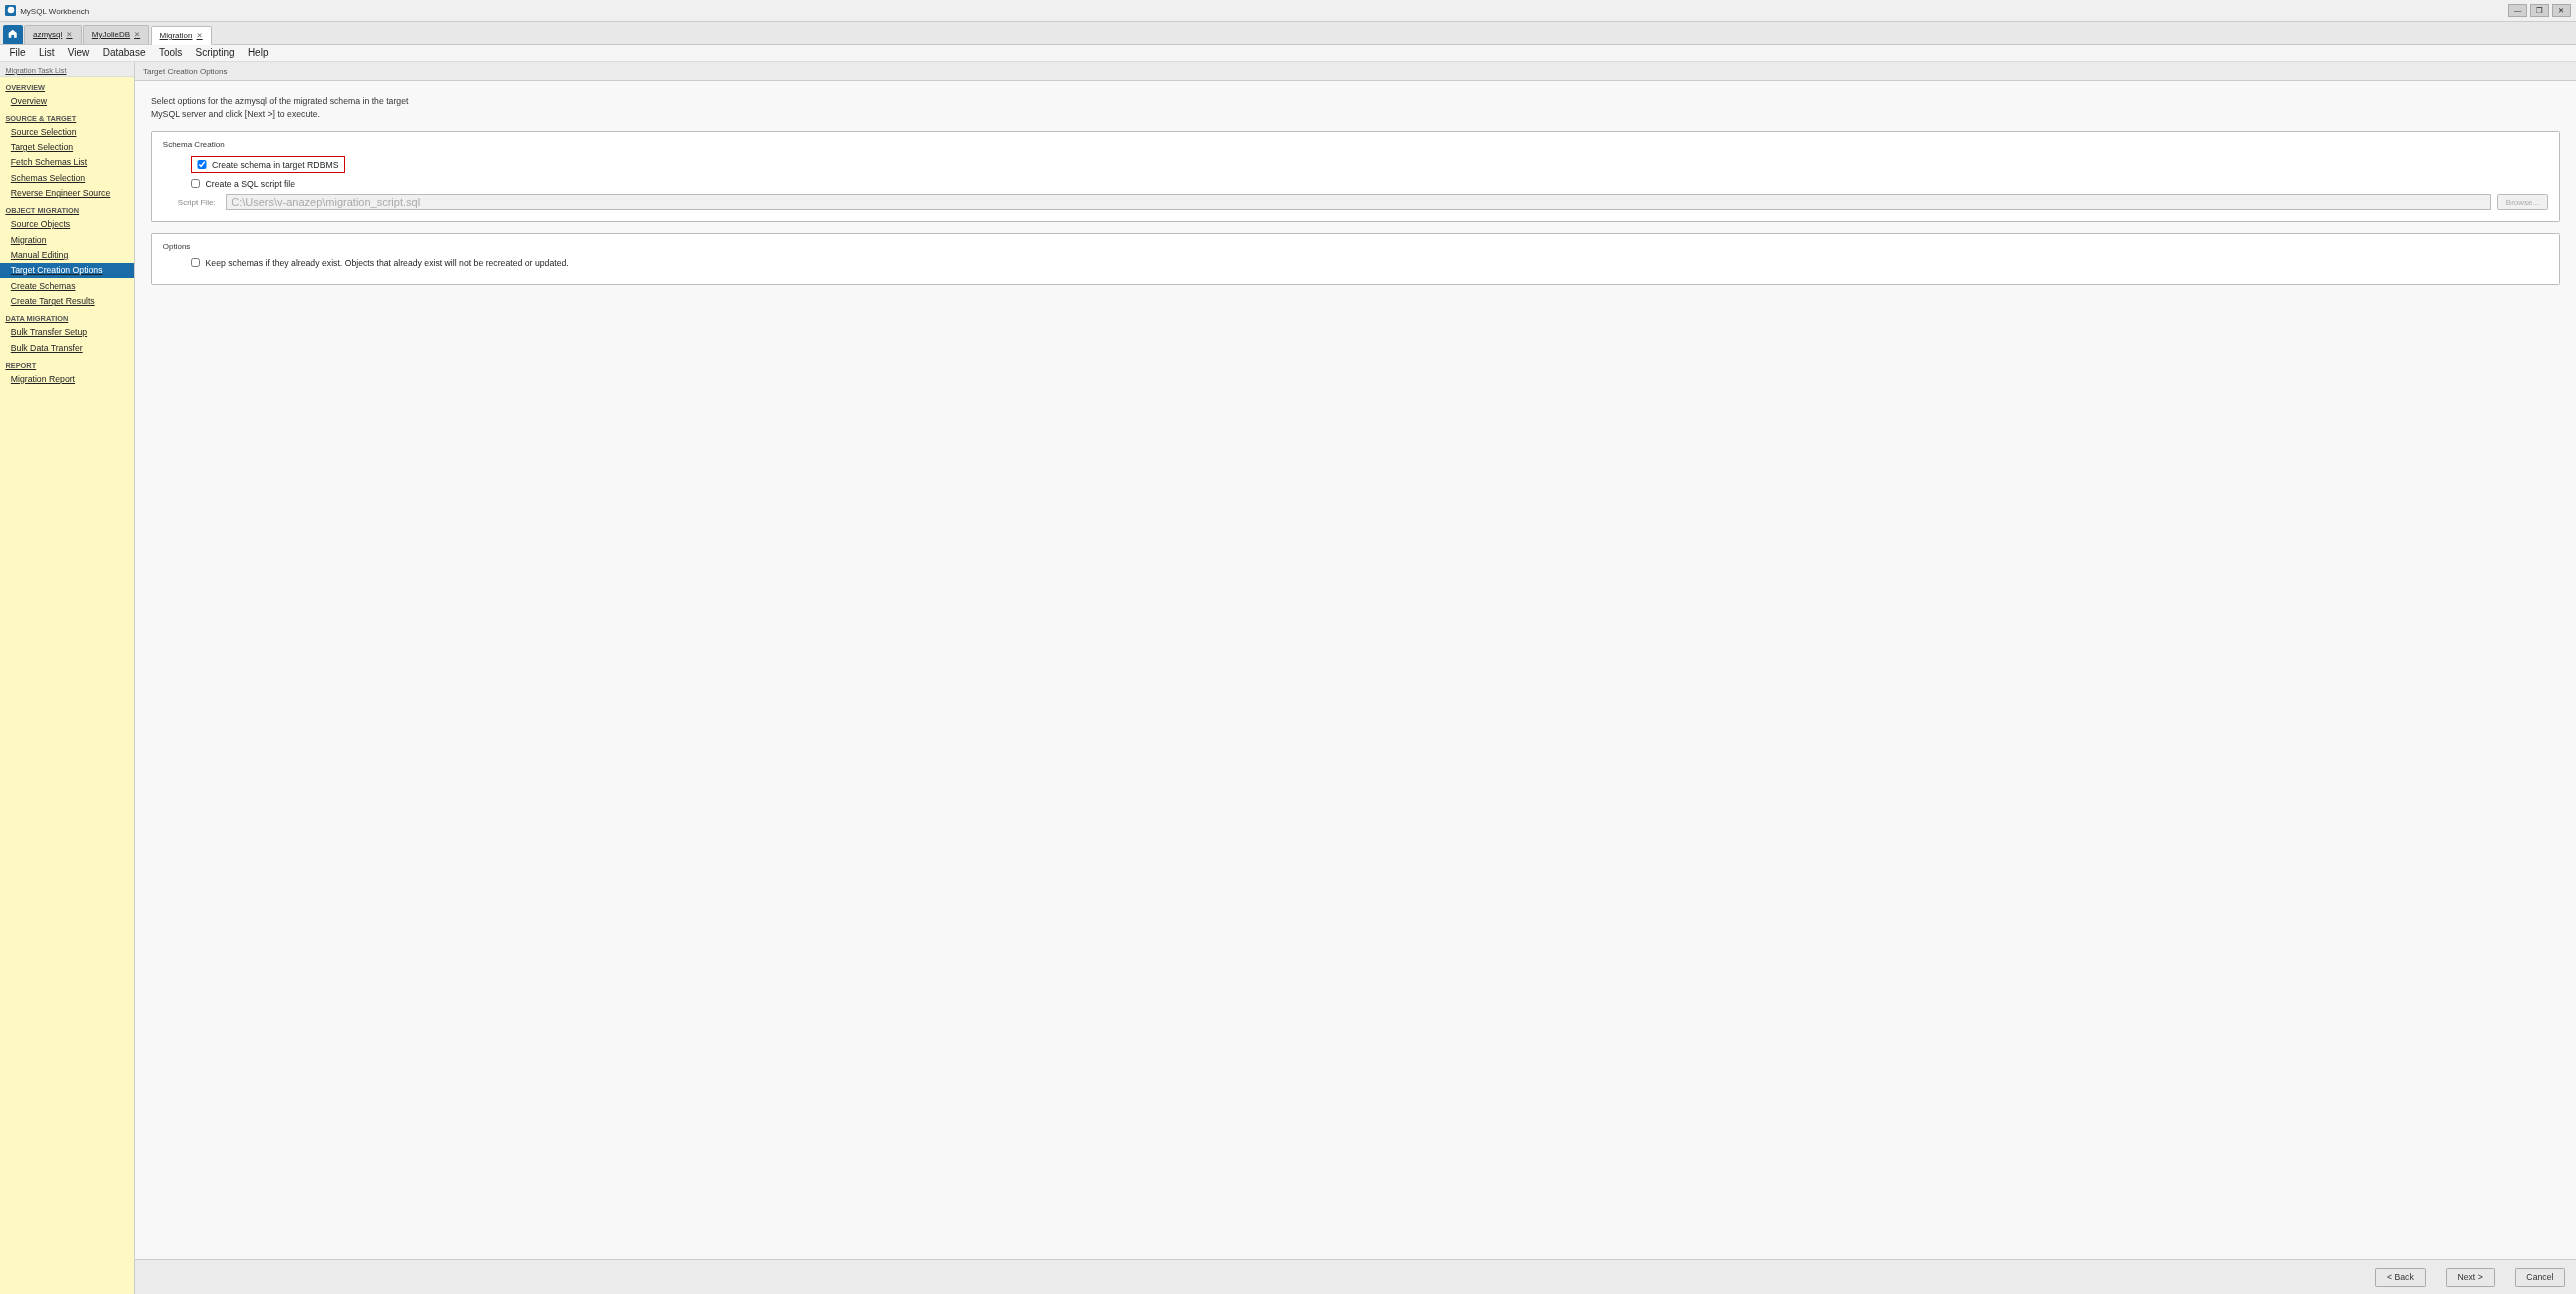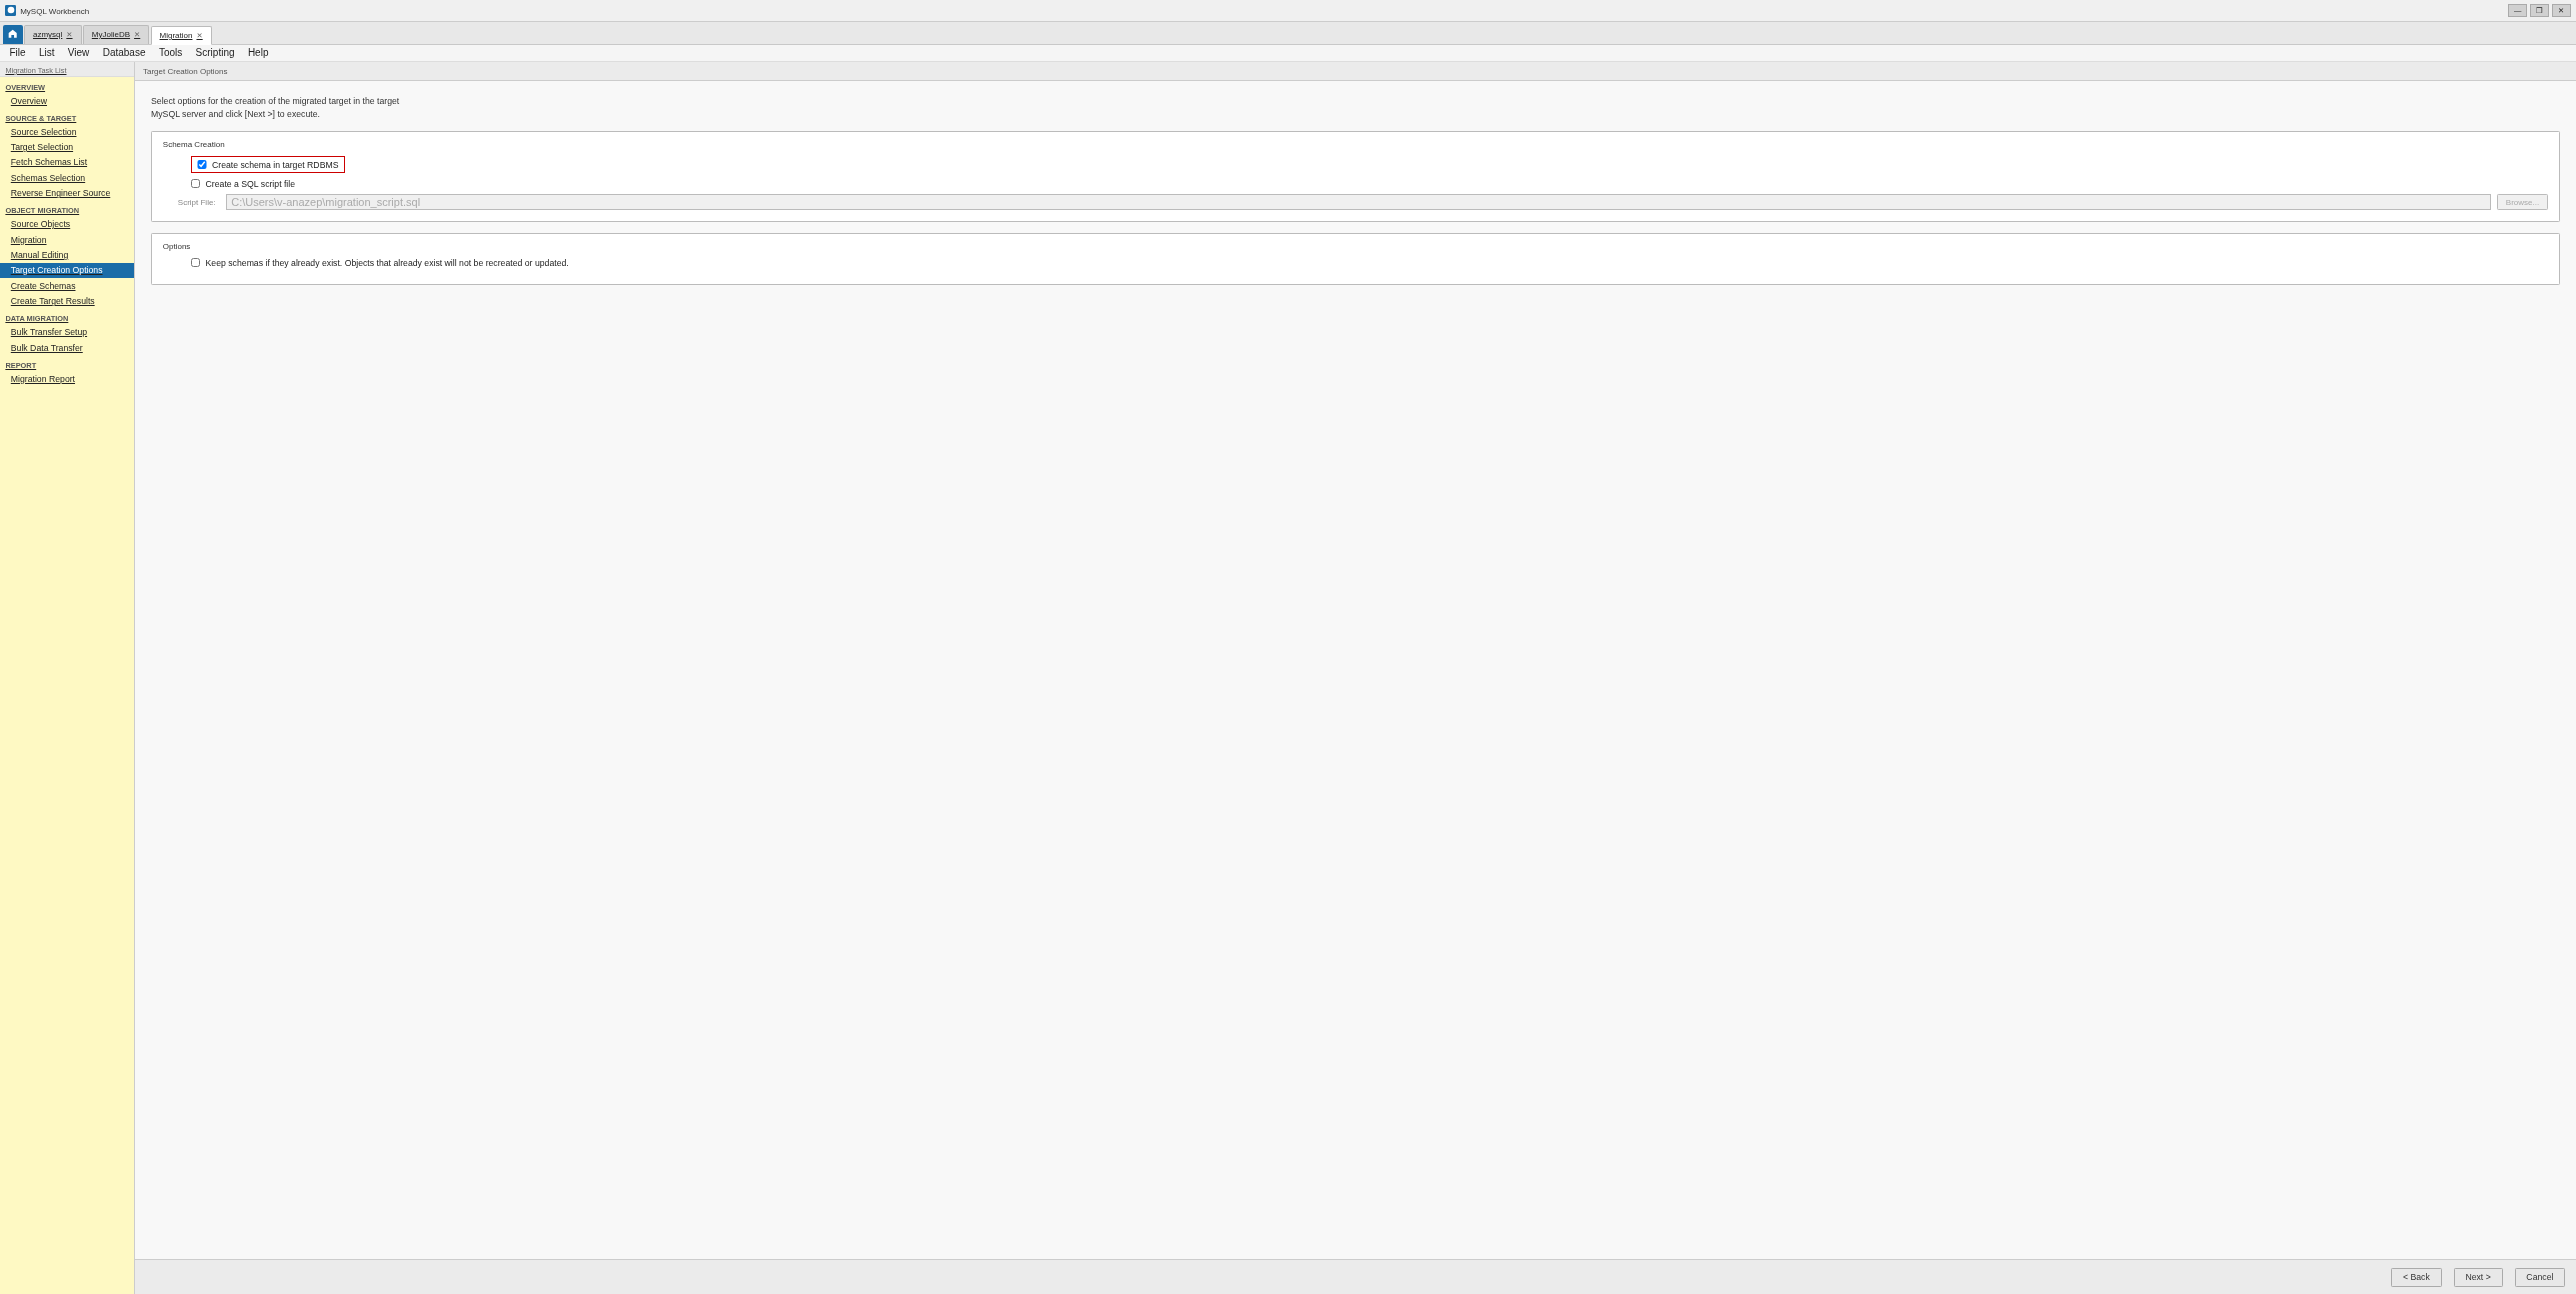--- a/index.html
+++ b/index.html
@@ -237,21 +237,21 @@
 
     
     .bottom-bar {
       height: 35px;
       background: #ebebeb;
       border-top: 0.7px solid #ccc;
       display: flex;
       align-items: center;
       justify-content: flex-end;
       padding: 0 10.8px;
-      gap: 12px;
+      gap: 20px;
     }
     .nav-btn {
       height: 19px;
       min-width: 48px;
       padding: 0 10.8px;
       background: #e8e8e8;
       border: 0.7px solid #aaa;
       font-size: 8.7px;
       cursor: pointer;
       border-radius: 1.3px;
@@ -341,21 +341,21 @@
     <div class="sidebar-item">Migration Report</div>
   </div>
 
   <div class="content">
     <div class="content-header">
       <span>Target Creation Options</span>
     </div>
     <div class="content-body">
 
       <div class="description-text">
-        <div>Select options for the creation of the migrated target in the target</div>
+        <div>Select options for the azmysql of the migrated schema in the target</div>
         <div>MySQL server and click [Next &gt;] to execute.</div>
       </div>
 
       <div class="group-box">
         <div class="group-box-title">Schema Creation</div>
 
         <div class="checkbox-row">
           <div class="checkbox-highlighted">
             <input type="checkbox" checked="" id="cb-create-schema" style="">
             <label class="checkbox-label" for="cb-create-schema">Create schema in target RDBMS</label>

